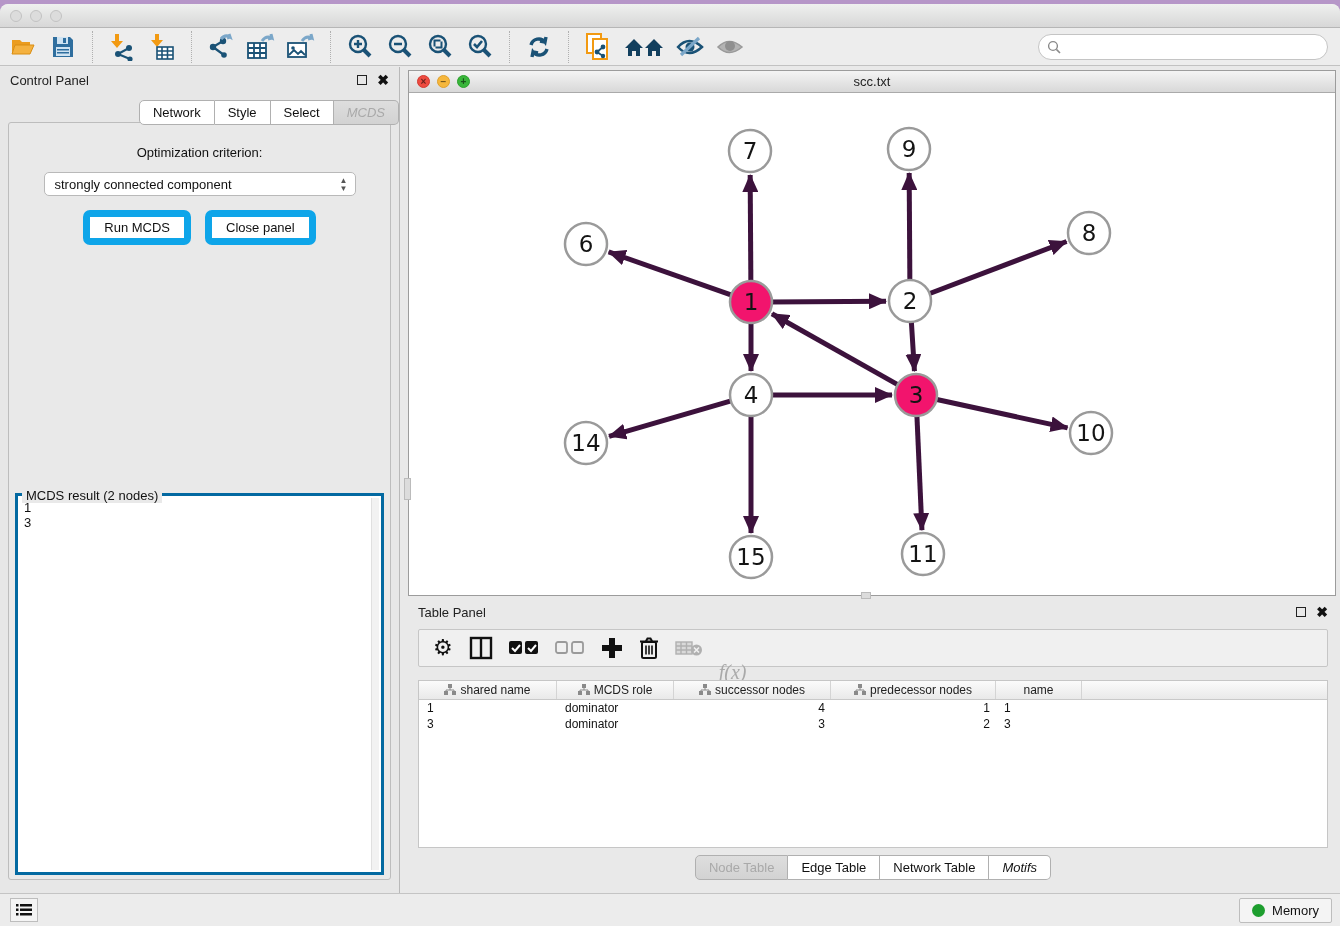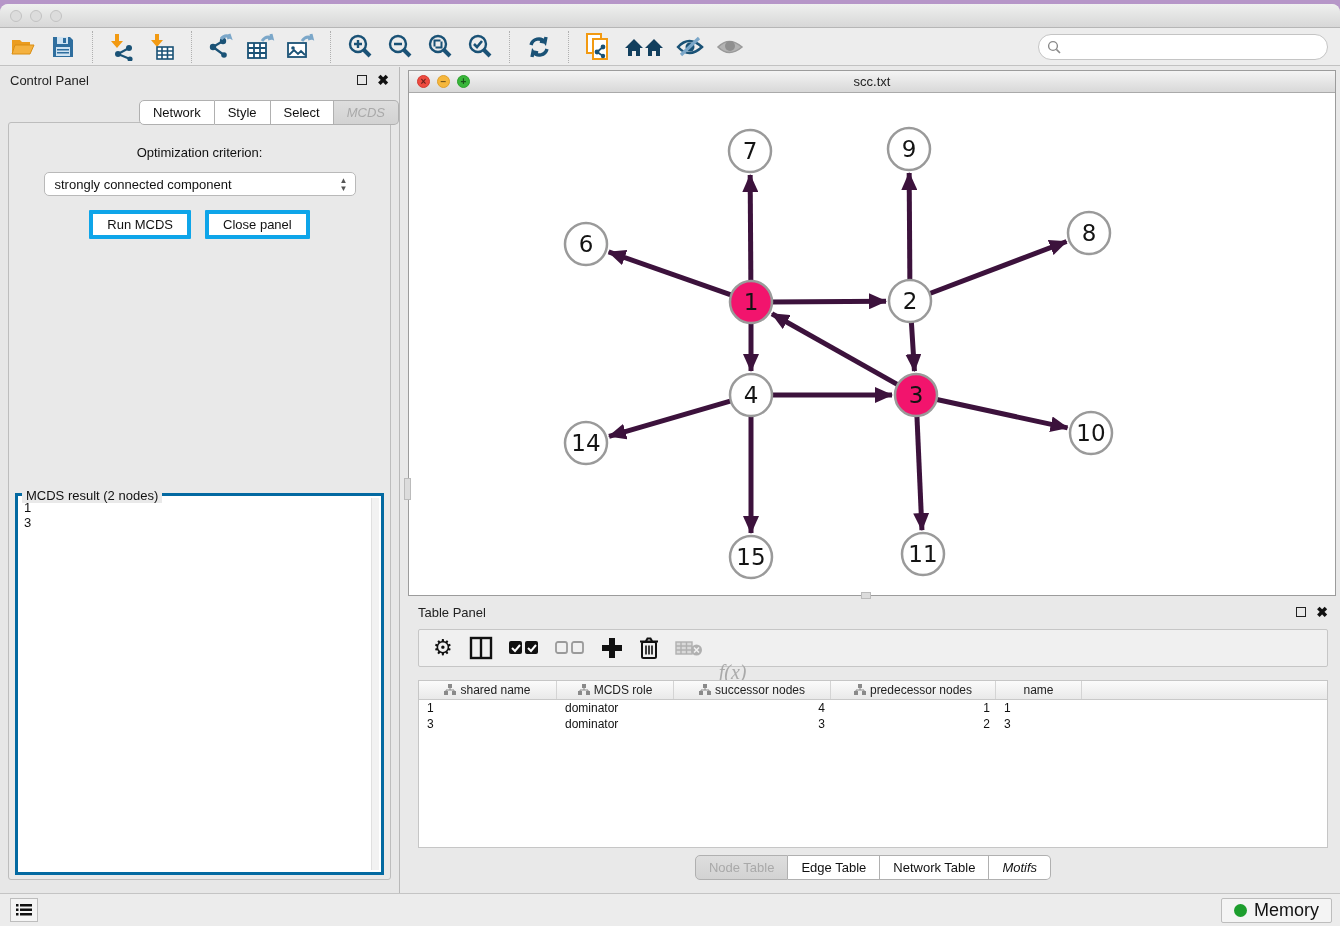--- a/index.html
+++ b/index.html
@@ -58,21 +58,21 @@
   .cp-body { position:absolute; left:8px; right:8px; top:55px; bottom:13px;
     background:#e9e9e9; border:1px solid #bdbdbd; border-radius:3px; }
   .opt-label { margin-top:22px; text-align:center; font-size:13px; color:#111; }
   .dropdown { position:relative; margin:12px auto 0 auto; width:312px; height:24px;
     background:#fff; border:1px solid #b9b9b9; border-radius:5px;
     font-size:13px; color:#111; display:flex; align-items:center;
     padding:0 24px 0 10px; cursor:pointer; }
   .dd-arrows { position:absolute; right:7px; top:4px; font-size:8px;
     line-height:8px; color:#555; text-align:center; }
   .btn-row { display:flex; justify-content:center; gap:14px; margin-top:14px; }
-  .mac-btn { background:#fff; border:4px solid #0ea5e9; border-radius:1px;
+  .mac-btn { background:#fff; border:7px solid #0ea5e9; border-radius:7px;
     font-size:13px; color:#111; padding:3px 14px; cursor:pointer;
     font-family:"Liberation Sans",sans-serif; }
 
   .result-fieldset { position:absolute; left:6px; right:6px; top:370px; bottom:4px;
     border:3px solid #0369a1; background:#fff; }
   .result-legend { position:absolute; top:-8px; left:4px; background:#e9e9e9;
     padding:0 4px; font-size:13px; color:#111; }
   .result-text { position:absolute; inset:4px 12px 2px 6px; font-size:13px;
     color:#111; white-space:pre; overflow:hidden; }
   .result-scroll { position:absolute; top:2px; bottom:2px; right:2px; width:8px;
@@ -127,21 +127,21 @@
     justify-content:center; }
 
   
   .statusbar { position:absolute; left:0; right:0; bottom:0; height:33px;
     background:#ececec; border-top:1px solid #c4c4c4; }
   .status-btn { position:absolute; left:10px; top:4px; width:28px; height:24px;
     background:#f4f4f4; border:1px solid #bdbdbd; display:flex;
     align-items:center; justify-content:center; cursor:pointer; }
   .memory-btn { position:absolute; right:8px; top:4px; height:25px;
     background:#f4f4f4; border:1px solid #bdbdbd; border-radius:2px;
-    display:flex; align-items:center; gap:7px; padding:0 12px; font-size:18px;
+    display:flex; align-items:center; gap:7px; padding:0 12px; font-size:13px;
     color:#111; cursor:pointer; }
   .mem-dot { width:13px; height:13px; border-radius:50%; background:#1d9e2e; }
 
   svg { display:block; }
 </style>
 </head>
 <body>
 
 <div class="app-window">
 

